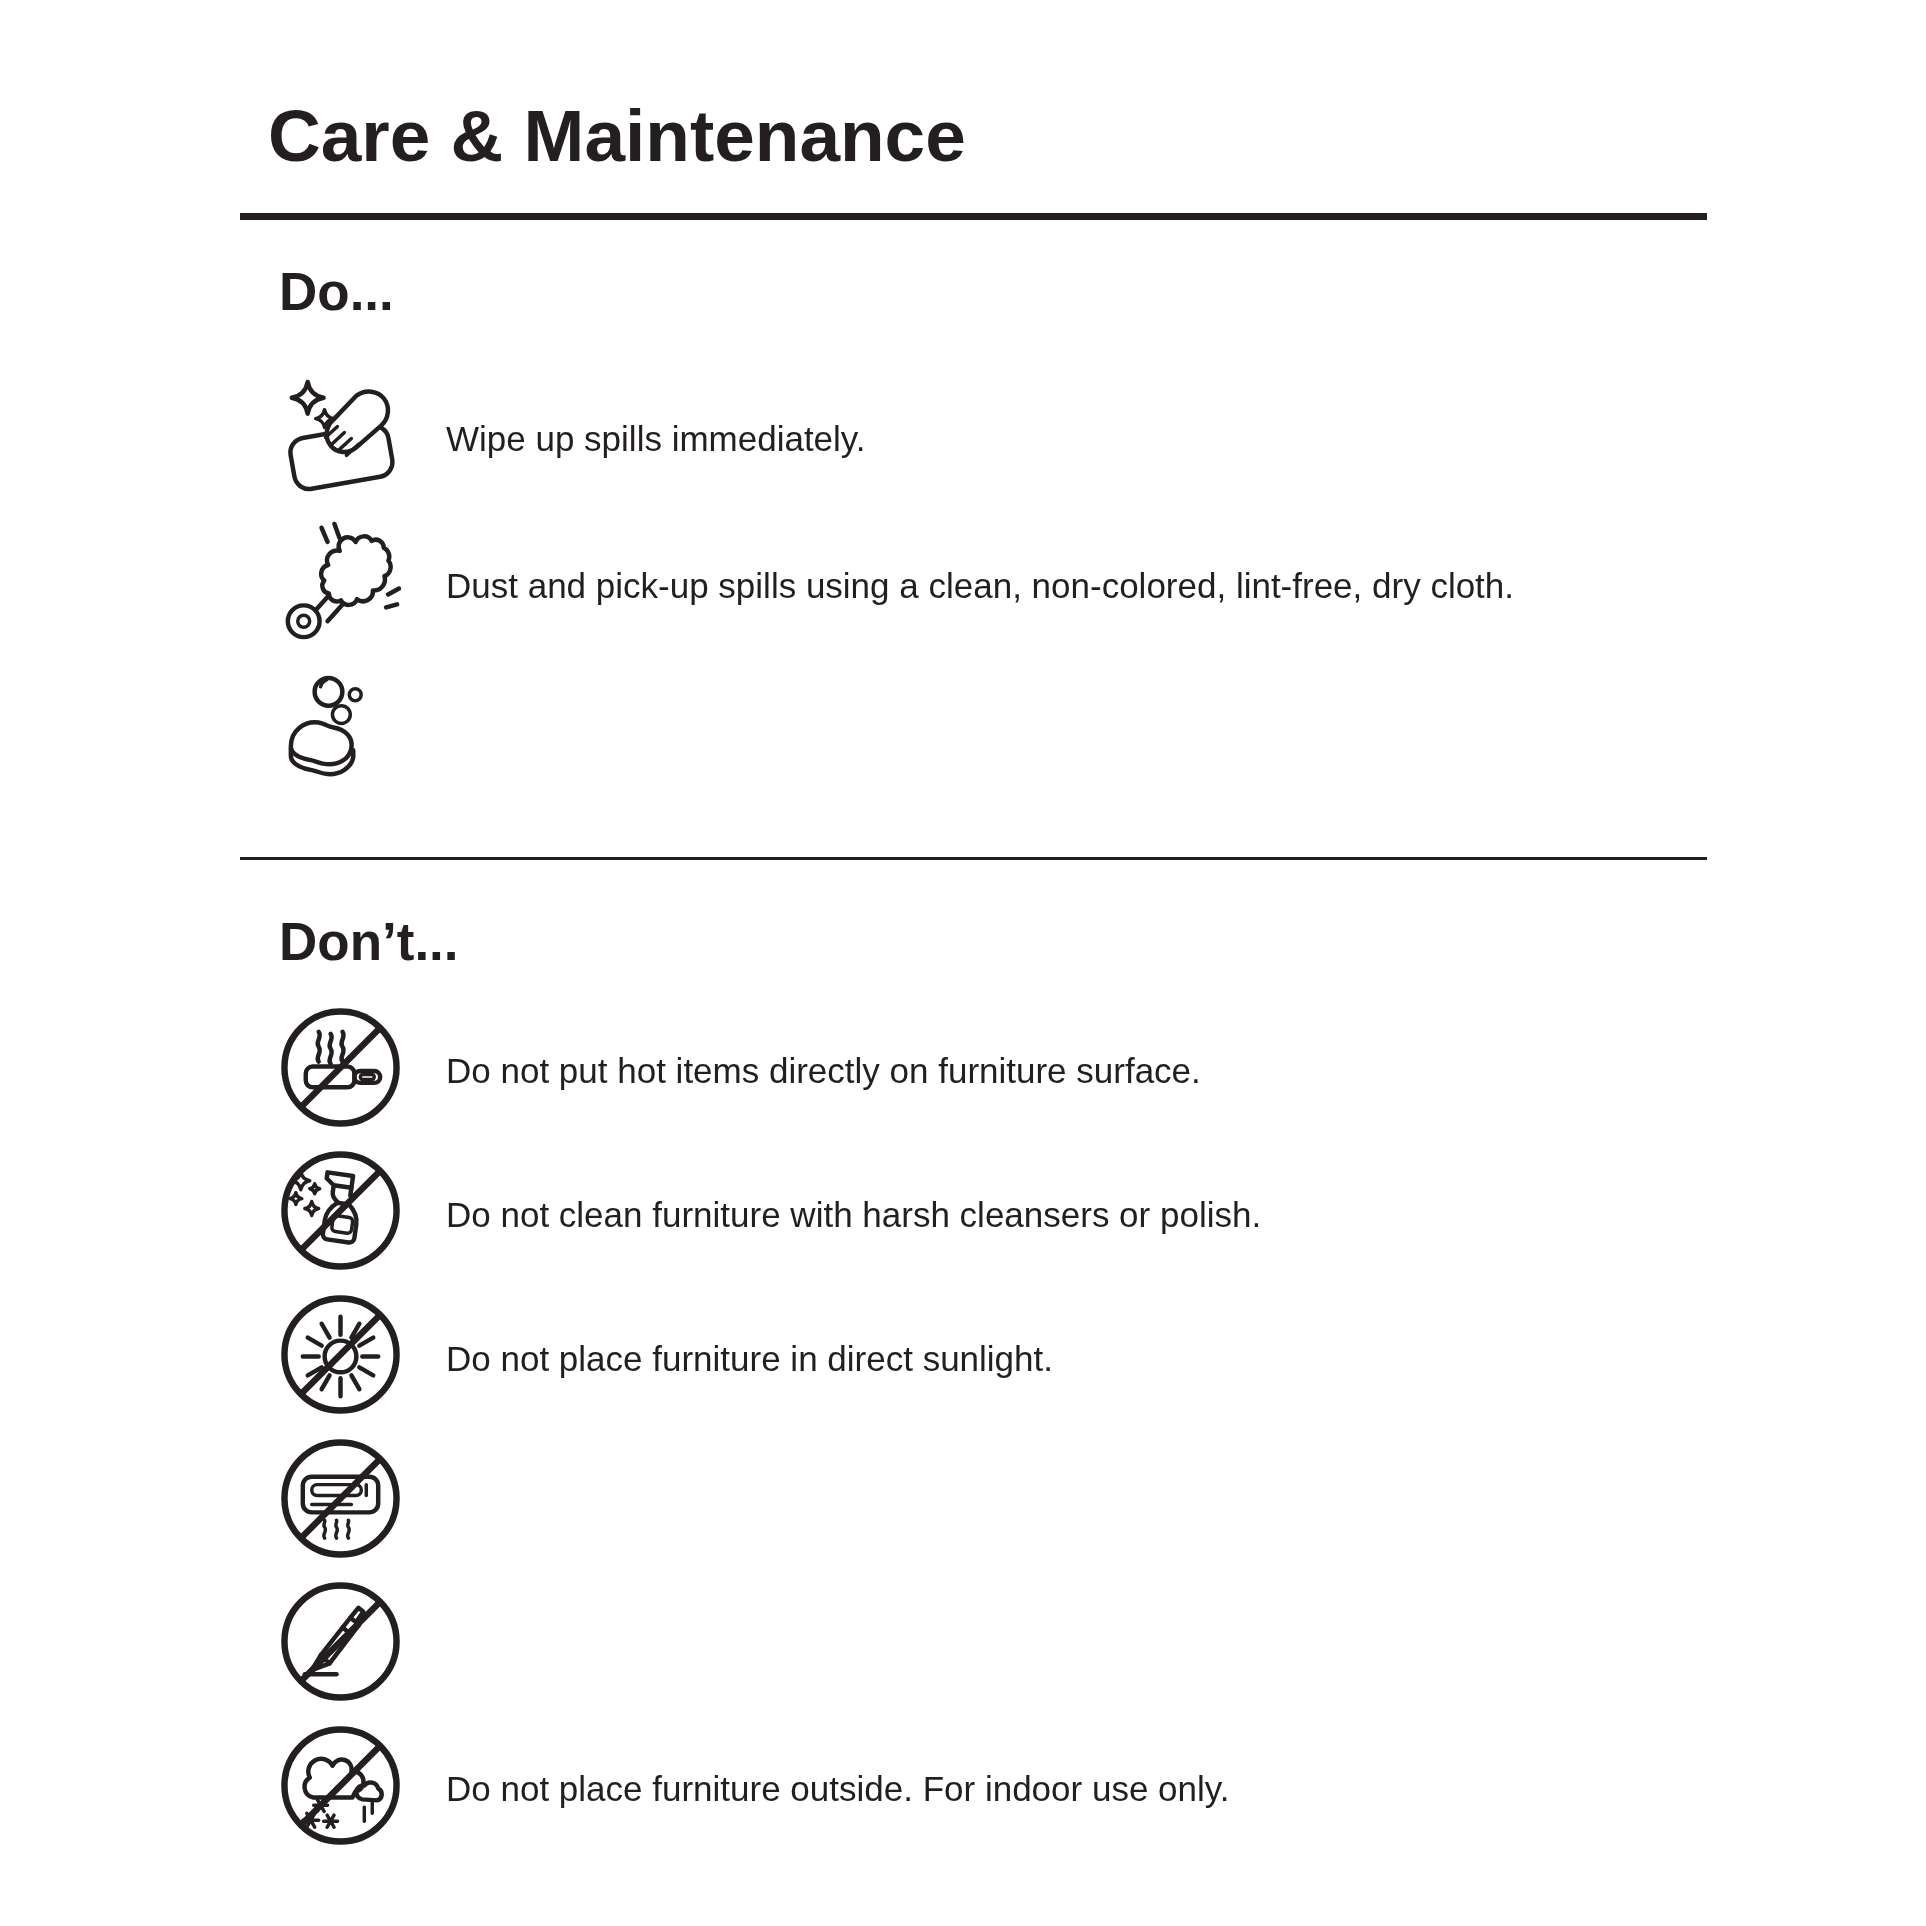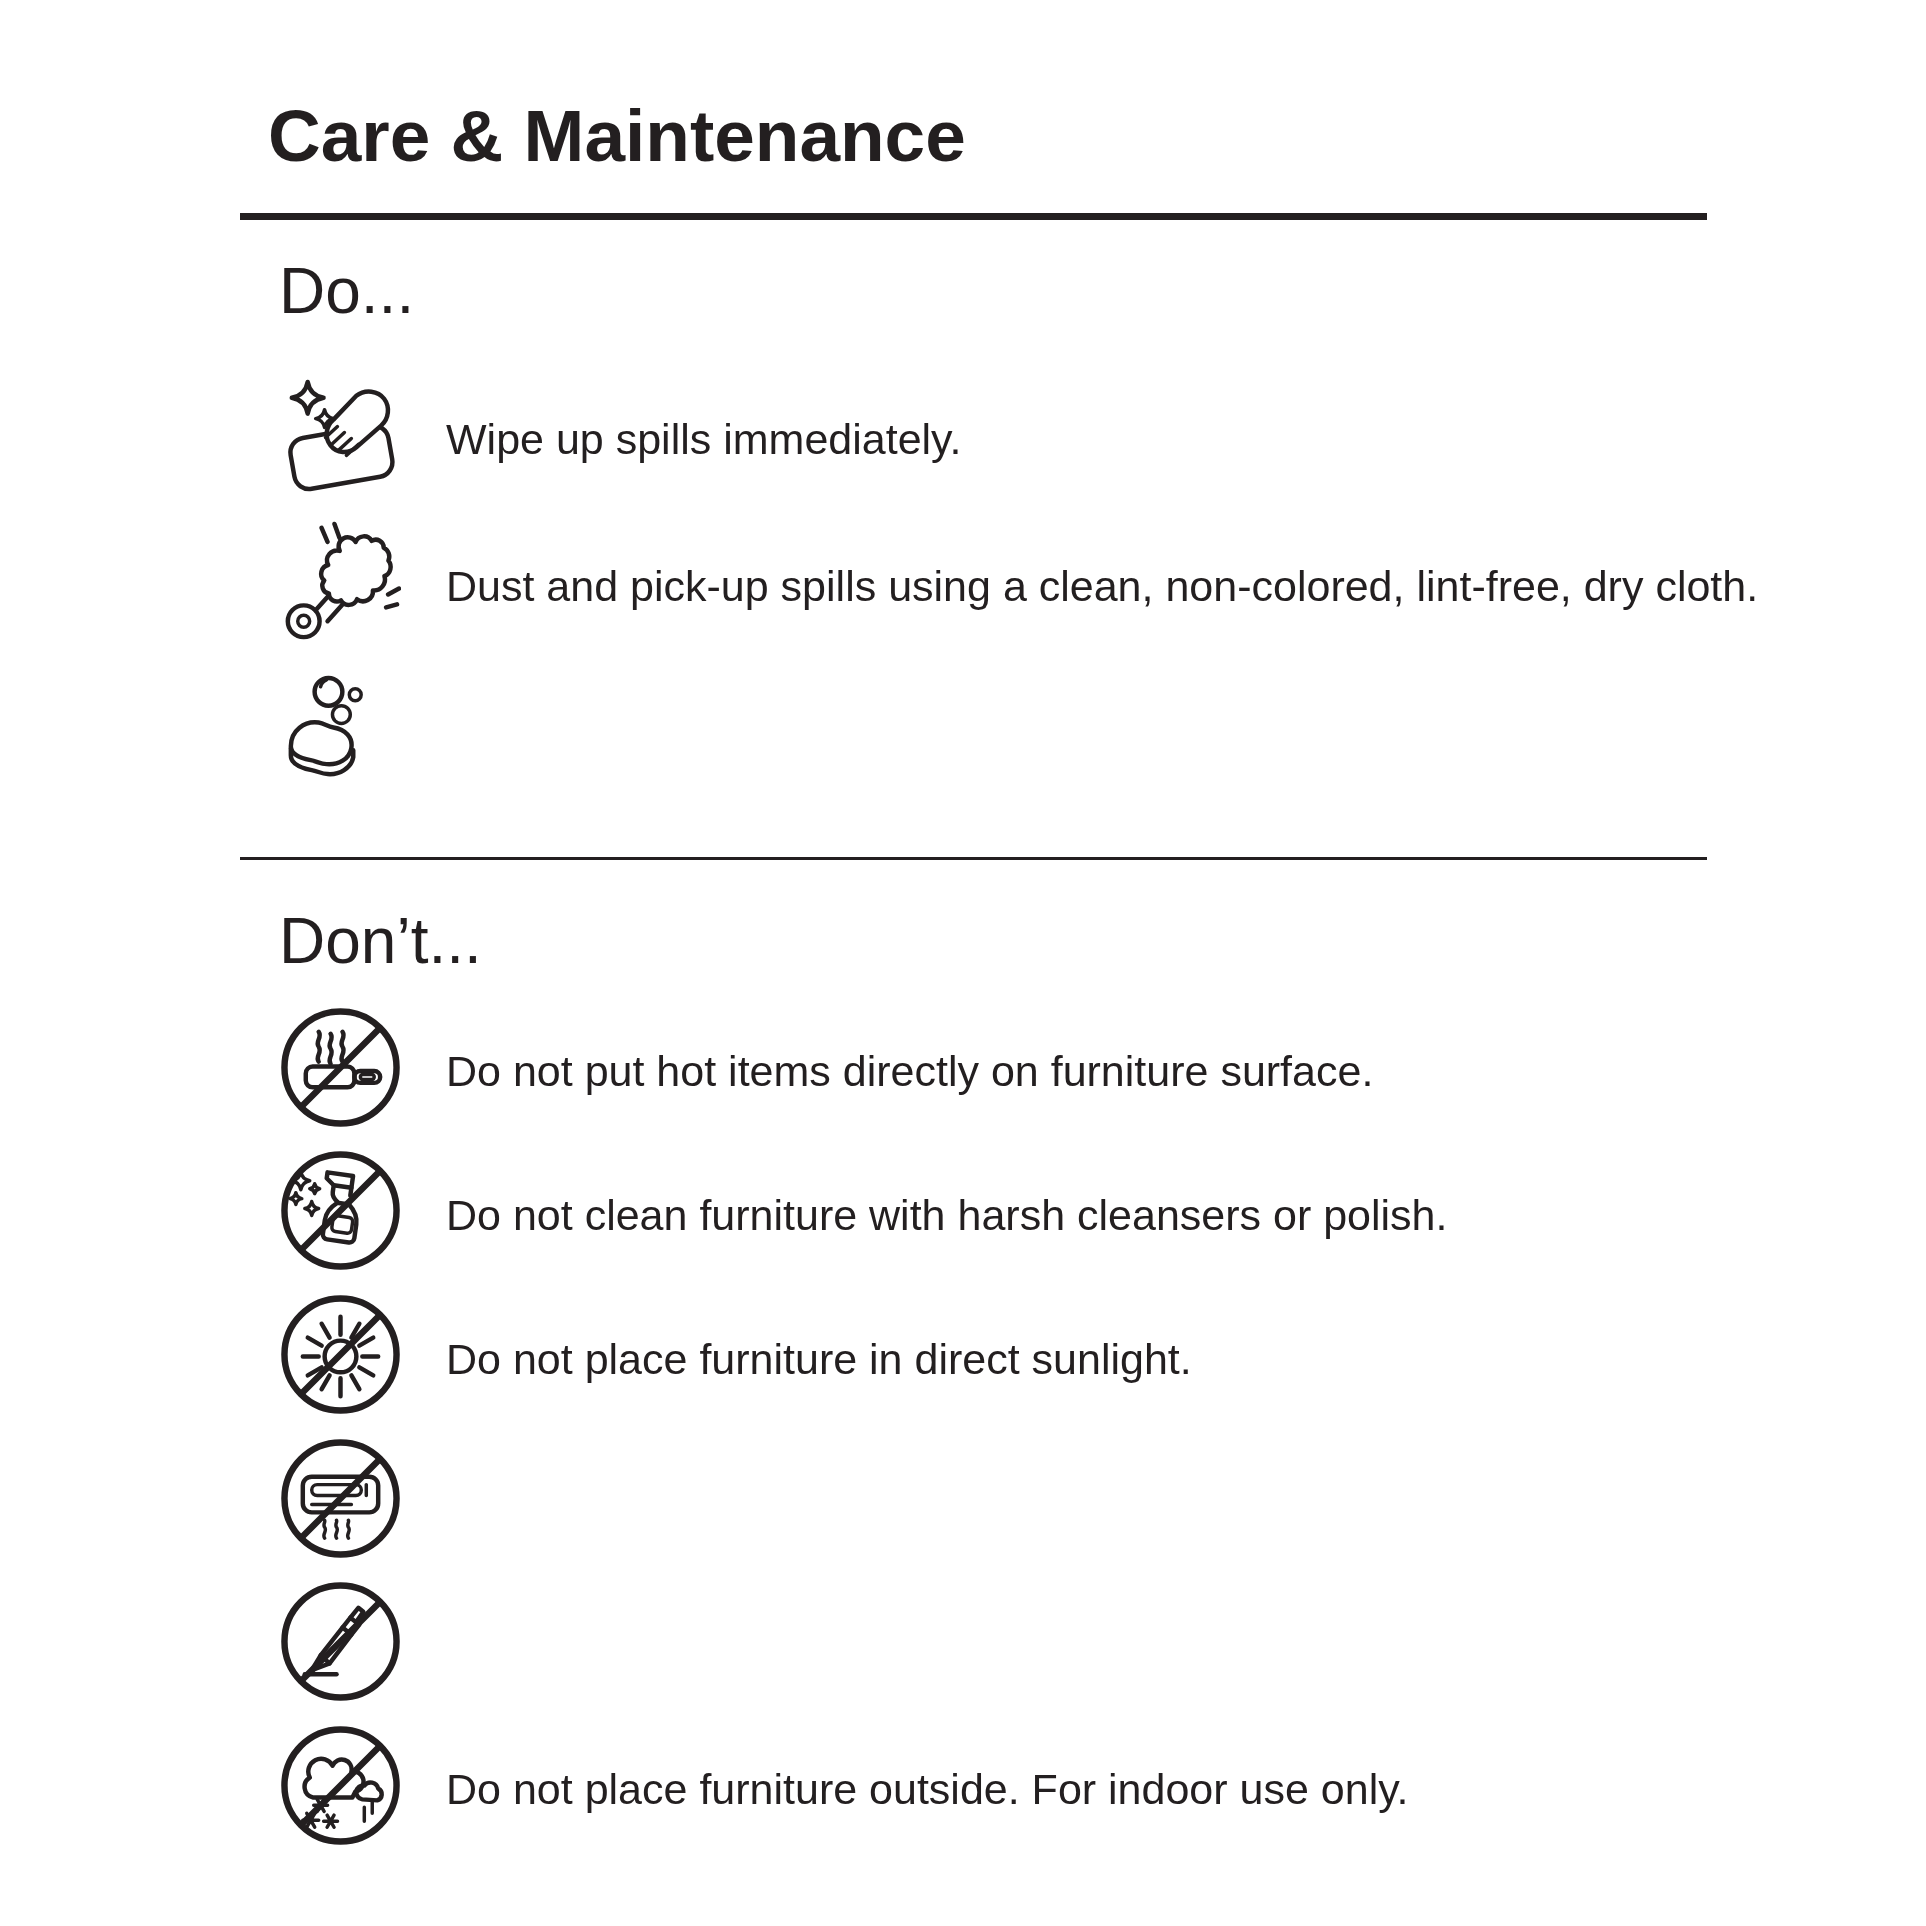--- a/index.html
+++ b/index.html
@@ -7,24 +7,24 @@
     position:relative;width:1927px;height:1927px;background:#ffffff;overflow:hidden;
     font-family:"Liberation Sans", sans-serif;color:#231f20;margin-left:24px;
   }
   .title{
     position:absolute;left:244px;top:99px;margin:0;
     font-size:73px;line-height:73px;font-weight:bold;letter-spacing:0px;
   }
   .rule{position:absolute;left:216px;width:1467px;background:#231f20;}
   .rule.thick{top:213px;height:7px;}
   .rule.thin{top:857px;height:3px;}
-  .heading{position:absolute;left:255px;margin:0;font-size:64px;line-height:65px;font-weight:normal;}
+  .heading{position:absolute;left:255px;margin:0;font-size:53px;line-height:65px;font-weight:bold;}
   .do-h{top:259px;}
   .dont-h{top:909px;}
-  .item{position:absolute;left:422px;margin:0;font-size:43px;line-height:48px;white-space:nowrap;}
+  .item{position:absolute;left:422px;margin:0;font-size:35px;line-height:48px;white-space:nowrap;}
   .t-do-0{top:415px;} .t-do-1{top:562px;} .t-do-2{top:716px;}
   .t-d0{top:1047px;} .t-d1{top:1191px;} .t-d2{top:1335px;}
   .t-d3{top:1478px;} .t-d4{top:1622px;} .t-d5{top:1765px;}
   svg.ic{position:absolute;}
   .ic-wipe{left:238px;top:366px;}
   .ic-duster{left:238px;top:515px;}
   .ic-soap{left:249px;top:655px;}
   .ic-d0{left:255px;top:1006px;}
   .ic-d1{left:255px;top:1149px;}
   .ic-d2{left:255px;top:1293px;}

